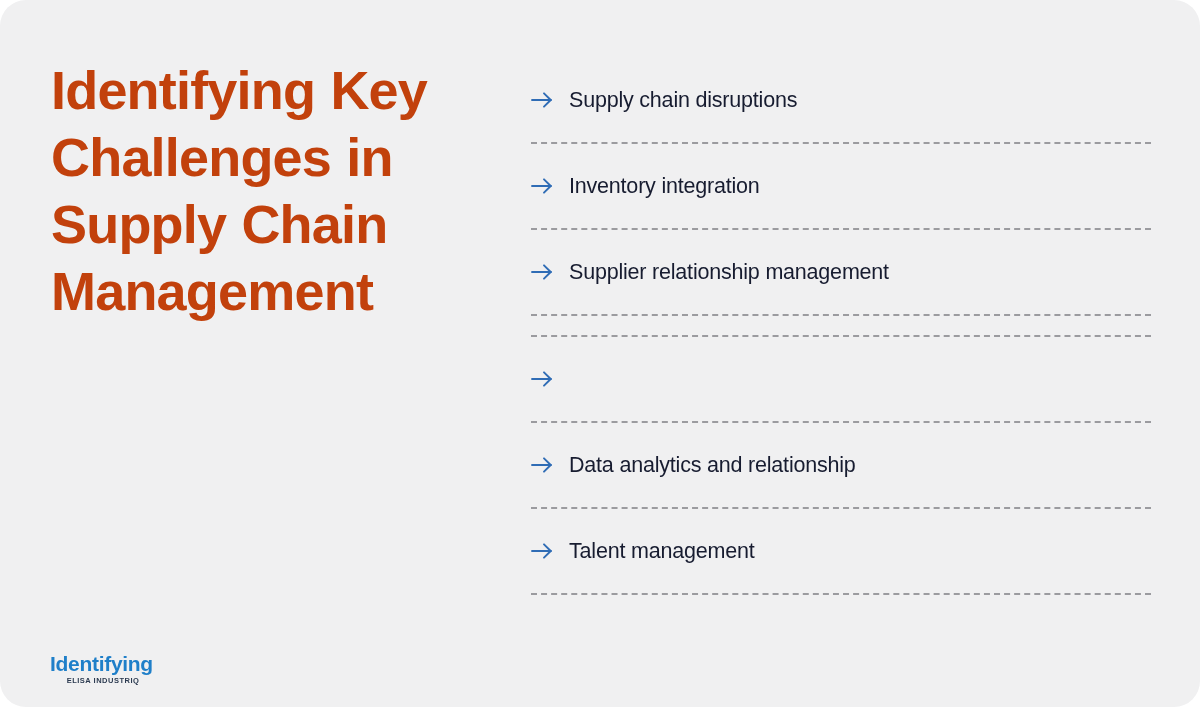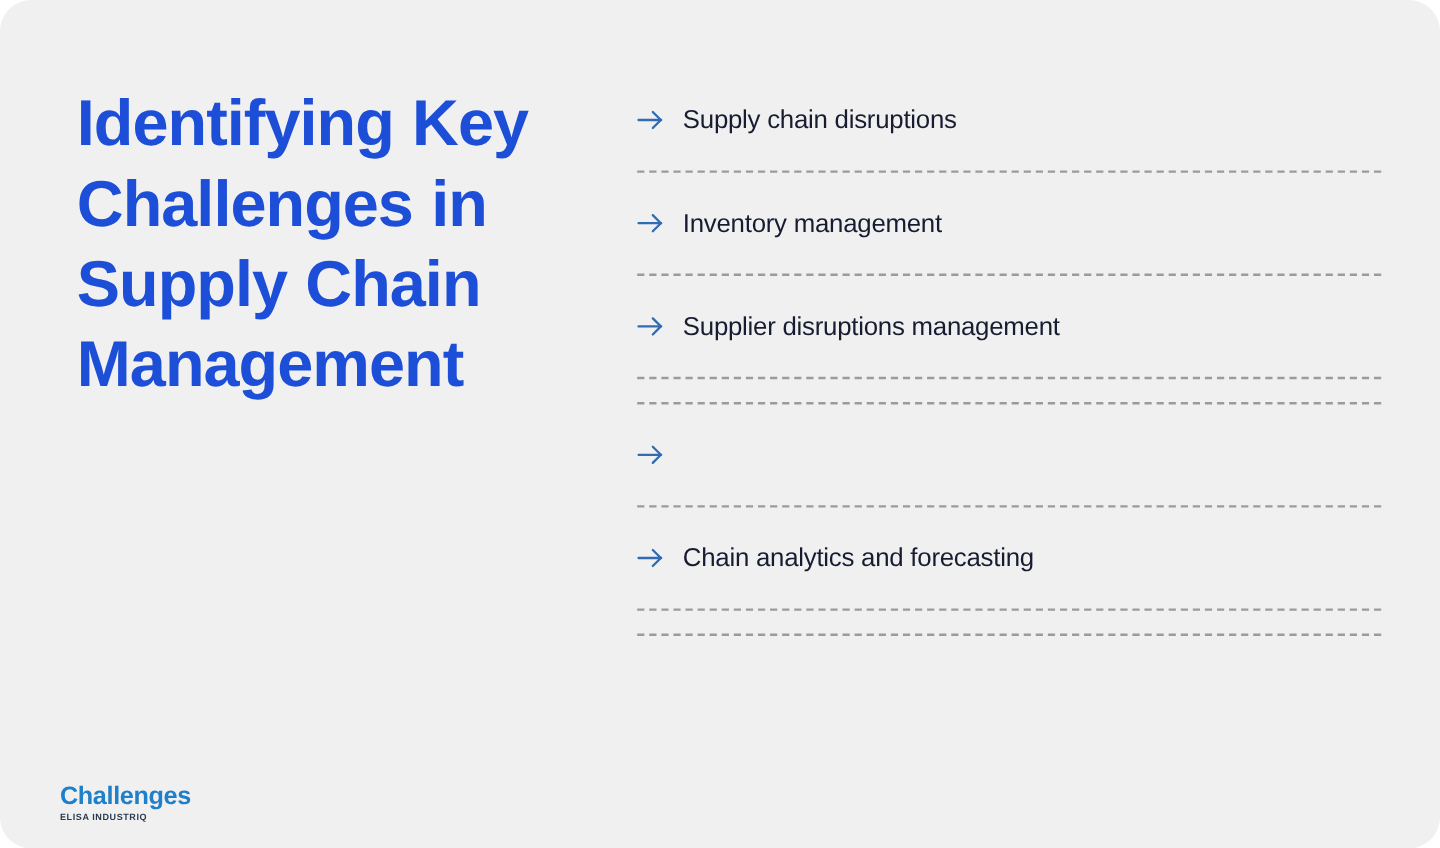--- a/index.html
+++ b/index.html
@@ -26,27 +26,27 @@
 
   
   #title-block {
     position: absolute;
     left: 51px;
     top: 57px;
     width: 420px;
   }
 
   #page-title {
-    margin: 13px;
+    margin: 0;
     font-family: "Liberation Sans", sans-serif;
     font-size: 54px;
     line-height: 67px;
     font-weight: 700;
     letter-spacing: -0.8px;
-    color: #1d4ed8;
+    color: #c2410c;
     word-spacing: 1px;
   }
 
   
   #logo {
     position: absolute;
     left: 50px;
     top: 653px;
     width: 160px;
   }
@@ -56,21 +56,21 @@
     font-family: "Liberation Sans", sans-serif;
     font-size: 21px;
     font-weight: 700;
     letter-spacing: -0.3px;
     color: #1f7fc9;
     line-height: 22px;
   }
 
   #logo-tagline {
     display: block;
-    text-align: left;
+    text-align: center;
     width: 106px;
     margin-left: 0;
     font-family: "Liberation Sans", sans-serif;
     font-size: 7.5px;
     font-weight: 700;
     letter-spacing: 0.5px;
     color: #2b3a50;
     line-height: 10px;
     padding-top: 1px;
   }
@@ -138,54 +138,63 @@
         <span class="row-label">Supply chain disruptions</span>
       </div>
       <div class="divider"></div>
       <div class="list-row">
         <span class="row-arrow">
           <svg width="22" height="18" viewBox="0 0 22 18" fill="none" xmlns="http://www.w3.org/2000/svg" aria-hidden="true">
             <path d="M1 9H20" stroke="currentColor" stroke-width="1.9" stroke-linecap="round"></path>
             <path d="M13 2.3L19.7 9L13 15.7" stroke="currentColor" stroke-width="1.9" stroke-linecap="round" stroke-linejoin="round"></path>
           </svg>
         </span>
-        <span class="row-label">Inventory management</span>
-      </div>
-      <div class="divider"></div>
-      <div class="list-row">
-        <span class="row-arrow">
-          <svg width="22" height="18" viewBox="0 0 22 18" fill="none" xmlns="http://www.w3.org/2000/svg" aria-hidden="true">
-            <path d="M1 9H20" stroke="currentColor" stroke-width="1.9" stroke-linecap="round"></path>
-            <path d="M13 2.3L19.7 9L13 15.7" stroke="currentColor" stroke-width="1.9" stroke-linecap="round" stroke-linejoin="round"></path>
-          </svg>
-        </span>
-        <span class="row-label">Supplier disruptions management</span>
-      </div>
-      <div class="divider"></div>
-      <div class="divider"></div>
-      <div class="list-row">
-        <span class="row-arrow">
-          <svg width="22" height="18" viewBox="0 0 22 18" fill="none" xmlns="http://www.w3.org/2000/svg" aria-hidden="true">
-            <path d="M1 9H20" stroke="currentColor" stroke-width="1.9" stroke-linecap="round"></path>
-            <path d="M13 2.3L19.7 9L13 15.7" stroke="currentColor" stroke-width="1.9" stroke-linecap="round" stroke-linejoin="round"></path>
-          </svg>
-        </span>
-      </div>
-      <div class="divider"></div>
-      <div class="list-row">
-        <span class="row-arrow">
-          <svg width="22" height="18" viewBox="0 0 22 18" fill="none" xmlns="http://www.w3.org/2000/svg" aria-hidden="true">
-            <path d="M1 9H20" stroke="currentColor" stroke-width="1.9" stroke-linecap="round"></path>
-            <path d="M13 2.3L19.7 9L13 15.7" stroke="currentColor" stroke-width="1.9" stroke-linecap="round" stroke-linejoin="round"></path>
-          </svg>
-        </span>
-        <span class="row-label">Chain analytics and forecasting</span>
-      </div>
-      <div class="divider"></div>
+        <span class="row-label">Inventory integration</span>
+      </div>
+      <div class="divider"></div>
+      <div class="list-row">
+        <span class="row-arrow">
+          <svg width="22" height="18" viewBox="0 0 22 18" fill="none" xmlns="http://www.w3.org/2000/svg" aria-hidden="true">
+            <path d="M1 9H20" stroke="currentColor" stroke-width="1.9" stroke-linecap="round"></path>
+            <path d="M13 2.3L19.7 9L13 15.7" stroke="currentColor" stroke-width="1.9" stroke-linecap="round" stroke-linejoin="round"></path>
+          </svg>
+        </span>
+        <span class="row-label">Supplier relationship management</span>
+      </div>
+      <div class="divider"></div>
+      <div class="divider"></div>
+      <div class="list-row">
+        <span class="row-arrow">
+          <svg width="22" height="18" viewBox="0 0 22 18" fill="none" xmlns="http://www.w3.org/2000/svg" aria-hidden="true">
+            <path d="M1 9H20" stroke="currentColor" stroke-width="1.9" stroke-linecap="round"></path>
+            <path d="M13 2.3L19.7 9L13 15.7" stroke="currentColor" stroke-width="1.9" stroke-linecap="round" stroke-linejoin="round"></path>
+          </svg>
+        </span>
+      </div>
+      <div class="divider"></div>
+      <div class="list-row">
+        <span class="row-arrow">
+          <svg width="22" height="18" viewBox="0 0 22 18" fill="none" xmlns="http://www.w3.org/2000/svg" aria-hidden="true">
+            <path d="M1 9H20" stroke="currentColor" stroke-width="1.9" stroke-linecap="round"></path>
+            <path d="M13 2.3L19.7 9L13 15.7" stroke="currentColor" stroke-width="1.9" stroke-linecap="round" stroke-linejoin="round"></path>
+          </svg>
+        </span>
+        <span class="row-label">Data analytics and relationship</span>
+      </div>
+      <div class="divider"></div>
+      <div class="list-row">
+        <span class="row-arrow">
+          <svg width="22" height="18" viewBox="0 0 22 18" fill="none" xmlns="http://www.w3.org/2000/svg" aria-hidden="true">
+            <path d="M1 9H20" stroke="currentColor" stroke-width="1.9" stroke-linecap="round"></path>
+            <path d="M13 2.3L19.7 9L13 15.7" stroke="currentColor" stroke-width="1.9" stroke-linecap="round" stroke-linejoin="round"></path>
+          </svg>
+        </span>
+        <span class="row-label">Talent management</span>
+      </div>
       <div class="divider"></div>
     </div>
 
   <div id="logo">
-    <span id="logo-wordmark">Challenges</span>
+    <span id="logo-wordmark">Identifying</span>
     <span id="logo-tagline">ELISA INDUSTRIQ</span>
   </div>
 
 </div>
 
 </body></html>

